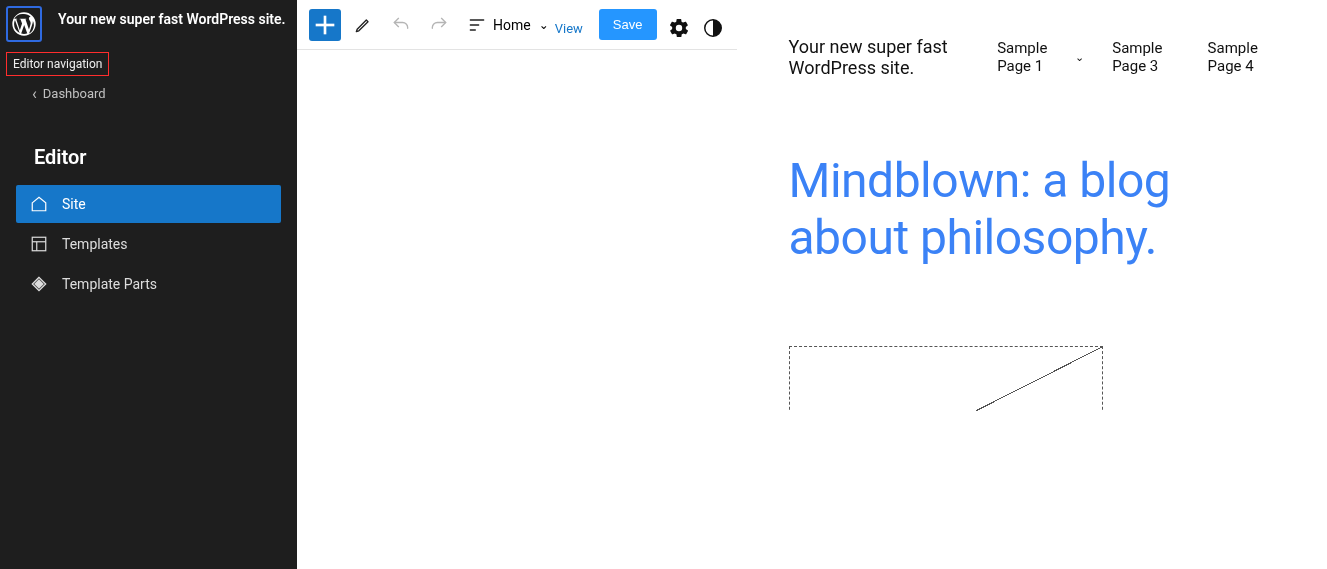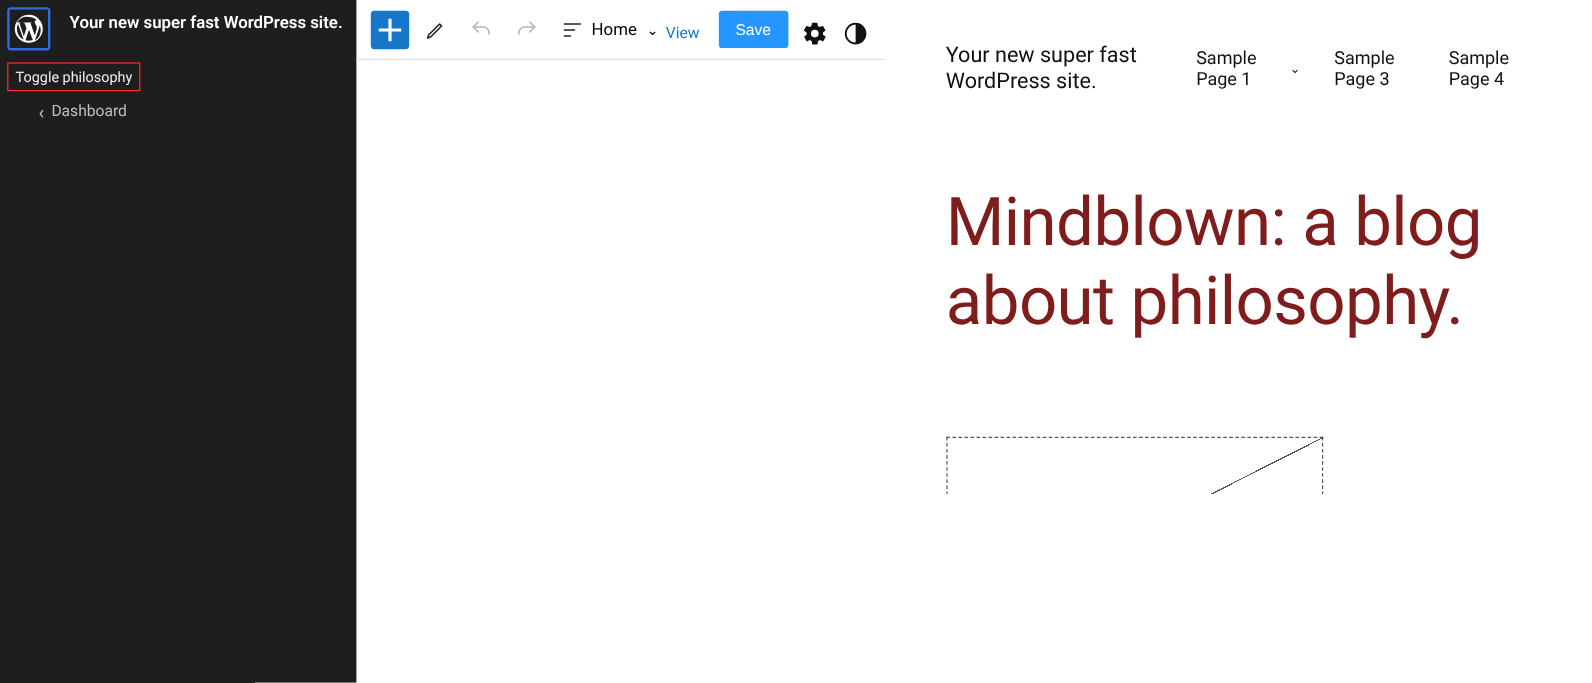--- a/index.html
+++ b/index.html
@@ -36,50 +36,74 @@
     .save-btn { background: #2596ff; color: #fff; font-size: 13px; border: none; border-radius: 3px; padding: 8px 14px; cursor: pointer; }
     .tb-gear, .tb-styles { width: 24px; height: 24px; display: flex; align-items: center; justify-content: center; cursor: pointer; color: #222; }
     .tb-gear svg, .tb-styles svg { width: 22px; height: 22px; }
 
     .canvas { flex: 1; overflow: auto; padding: 36px 52px; }
     .page-header { display: flex; align-items: center; justify-content: space-between; margin-bottom: 74px; }
     .site-title { font-size: 18px; color: #111; }
     .nav-links { display: flex; gap: 28px; font-size: 15px; color: #111; }
     .nav-links .navlink { cursor: pointer; display: inline-flex; align-items: center; gap: 20px; }
     .nav-links .sub { font-size: 11px; }
-    .headline { font-size: 56px; font-weight: 400; color: #7f1d1d; letter-spacing: -0.5px; margin-bottom: 80px; }
+    .headline { font-size: 48px; font-weight: 400; color: #3b82f6; letter-spacing: -0.5px; margin-bottom: 80px; }
     .placeholder-box { position: relative; width: 314px; height: 160px; border: 1px dashed #555; }
     .placeholder-box::before { content: ""; position: absolute; inset: 0;
       background:
         linear-gradient(to bottom right, transparent calc(50% - .5px), #555 calc(50% - .5px), #555 calc(50% + .5px), transparent calc(50% + .5px));
     }
   </style>
 </head>
 <body>
 
 <aside class="sidebar">
   <div class="sb-header">
     <div class="wp-logo">
       <svg viewBox="0 0 24 24">
           <path d="M12 2a10 10 0 1 0 0 20 10 10 0 0 0 0-20zm-8.5 10c0-1.2.26-2.35.73-3.37L8.3 19.7A8.5 8.5 0 0 1 3.5 12zm8.5 8.5c-.83 0-1.63-.12-2.4-.35l2.55-7.4 2.6 7.15c.2.05.3.1.3.1-.97.32-2 .5-3.05.5zm1.17-12.5c.5-.3.97-.05.97-.05-.05-.55-.9-.5-.9-.5s-1.3.1-2.15.1c-.8 0-2.1-.1-2.1-.1s-.85-.05-.9.5c0 0 .45-.03.9.05l1.33 3.65-1.87 5.6-3.1-9.25c.5-.3.97-.05.97-.05-.05-.55-.9-.5-.9-.5s-1.1.08-1.85.1A8.5 8.5 0 0 1 12 3.5c2.2 0 4.2.85 5.7 2.23h-.1c-.83 0-1.4.7-1.4 1.47 0 .68.4 1.25.8 1.93.32.55.7 1.25.7 2.27 0 .7-.27 1.52-.63 2.67l-.82 2.73-2.98-8.8zm6.4 1.2c.57 1.1.93 2.35.93 3.8 0 3.07-1.67 5.75-4.13 7.2l2.6-7.5c.48-1.2.65-2.17.65-3.03 0-.17-.01-.32-.05-.47z"></path>
         </svg>
     </div>
     <div class="sb-title">Your new super fast WordPress site.</div>
   </div>
 
   <div>
-    <span class="toggle-nav">Toggle philosophy</span>
+    <span class="toggle-nav">Editor navigation</span>
   </div>
 
   <div class="dashboard-link">
     <span class="chev">‹</span>
     <span>Dashboard</span>
   </div>
 
+  <div class="editor-label">Editor</div>
 
+  <nav class="sb-list">
+    <div class="sb-item active">
+      <svg viewBox="0 0 24 24">
+          <path d="M3 10.5 12 3l9 7.5V21H3z"></path>
+        </svg>
+      <span>Site</span>
+    </div>
+    <div class="sb-item">
+      <svg viewBox="0 0 24 24">
+          <rect x="3" y="3" width="18" height="18"></rect>
+          <line x1="3" y1="9" x2="21" y2="9"></line>
+          <line x1="9" y1="9" x2="9" y2="21"></line>
+        </svg>
+      <span>Templates</span>
+    </div>
+    <div class="sb-item">
+      <svg viewBox="0 0 24 24">
+          <path d="M12 3 3 12l9 9 9-9z" fill="currentColor" fill-opacity=".3" stroke="currentColor"></path>
+          <path d="M12 7l-5 5 5 5 5-5z" fill="currentColor"></path>
+        </svg>
+      <span>Template Parts</span>
+    </div>
+  </nav>
 </aside>
 
 <main class="main">
 
   <div class="toolbar">
     <div class="tb-left">
       <div class="tb-add">
         <svg viewBox="0 0 24 24" stroke="#fff" stroke-width="2">
             <line x1="12" y1="5" x2="12" y2="19"></line>
             <line x1="5" y1="12" x2="19" y2="12"></line>

